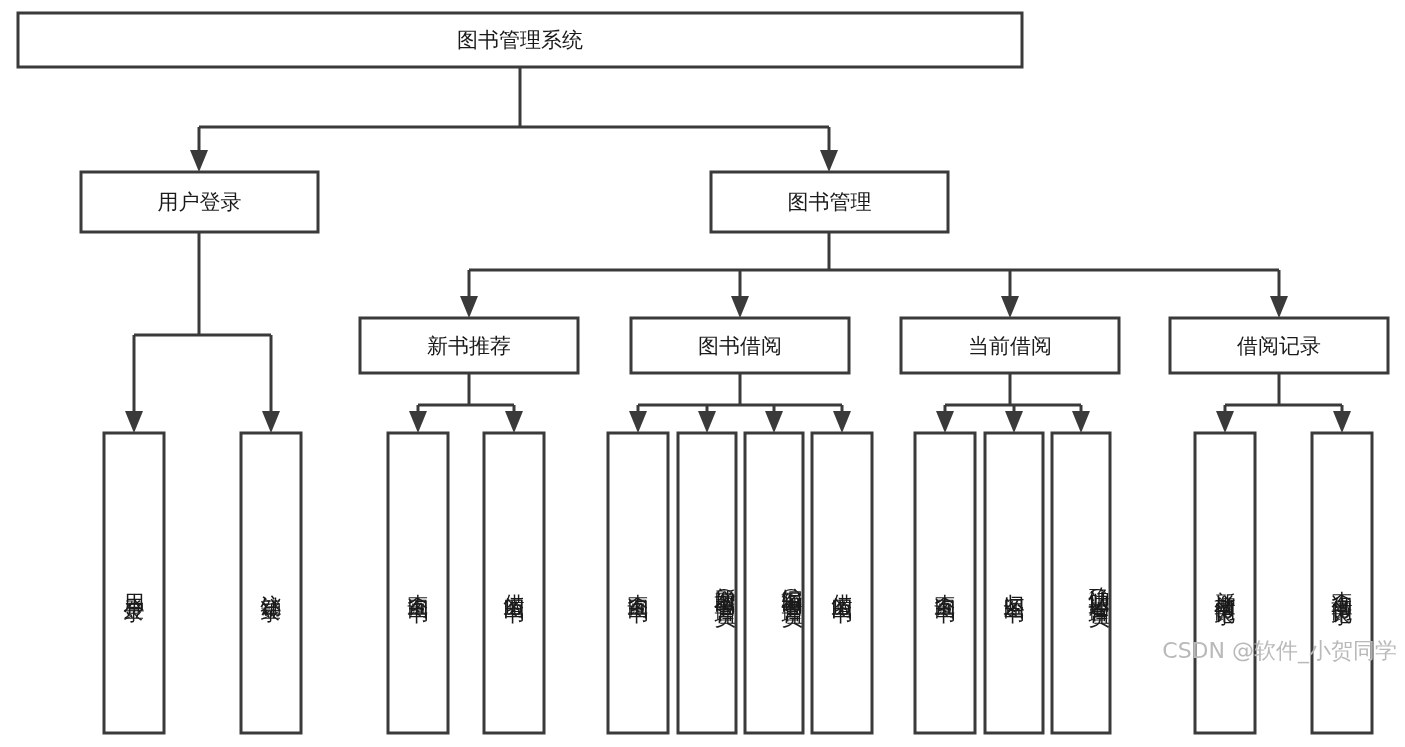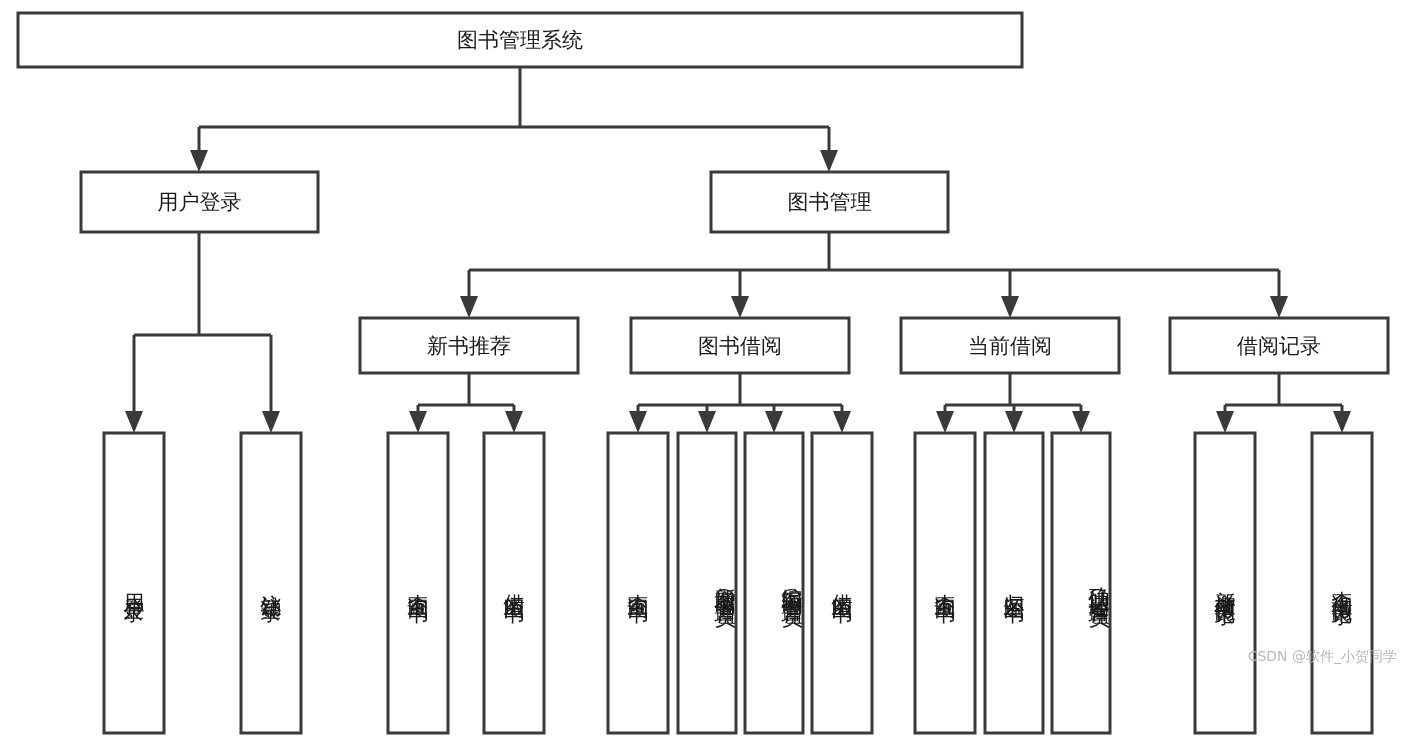--- a/index.html
+++ b/index.html
@@ -61,21 +61,21 @@
     white-space: nowrap;
     pointer-events: none;
   }
   .leaf-label.align-middle { align-items: center; }
   .leaf-label.align-top { align-items: flex-start; }
   #watermark {
     position: absolute;
     right: 8px;
     bottom: 4px;
     font-family: "DejaVu Sans", "Liberation Sans", sans-serif;
-    font-size: 14px;
+    font-size: 22px;
     color: #b9b9b9;
     white-space: nowrap;
   }
 </style>
 </head>
 <body>
 
 <div id="diagram-root">
 
   <svg id="tree-svg" viewBox="0 0 1405 747">

